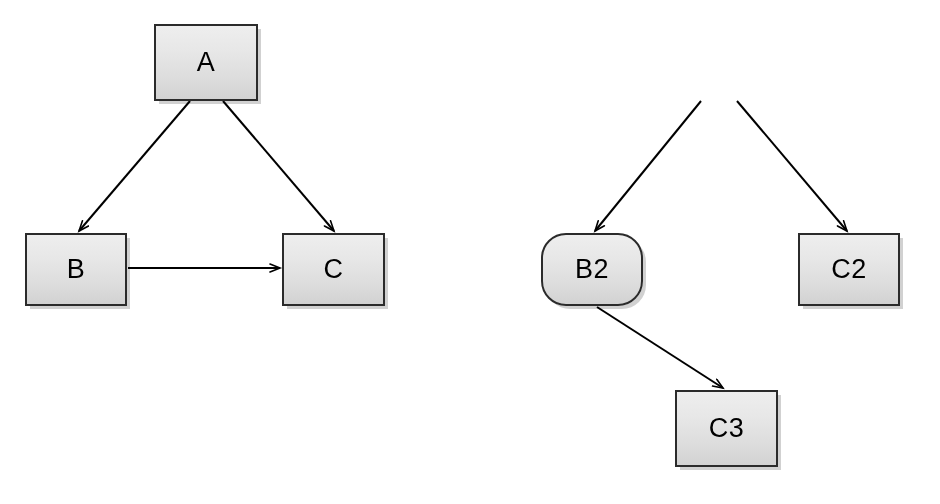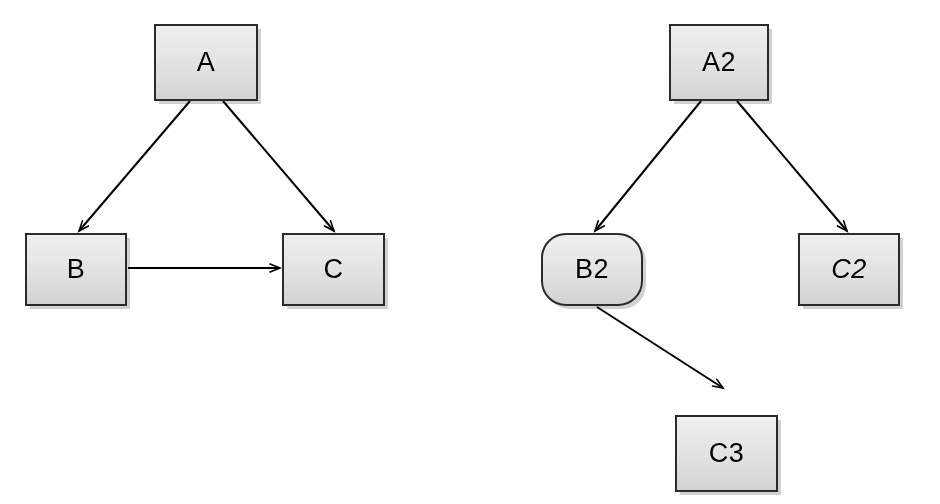--- a/index.html
+++ b/index.html
@@ -72,26 +72,23 @@
   <div class="node" style="left: 154px; top: 24px; width: 104px; height: 77px;">
     <span class="node-label">A</span>
   </div>
   <div class="node" style="left: 25px; top: 233px; width: 102px; height: 73px;">
     <span class="node-label">B</span>
   </div>
   <div class="node" style="left: 282px; top: 233px; width: 103px; height: 73px;">
     <span class="node-label">C</span>
   </div>
 
-  <div class="node" style="left: 669px; top: 24px; width: 100px; height: 77px;">
-    <span class="node-label">A2</span>
-  </div>
   <div class="node" style="left: 541px; top: 233px; width: 102px; height: 73px; border-radius: 25px;">
     <span class="node-label">B2</span>
   </div>
-  <div class="node" style="left: 798px; top: 233px; width: 102px; height: 73px; font-style: italic;">
+  <div class="node" style="left: 798px; top: 233px; width: 102px; height: 73px;">
     <span class="node-label">C2</span>
   </div>
-  <div class="node" style="left: 675px; top: 390px; width: 103px; height: 77px; margin-top: 25px;">
+  <div class="node" style="left: 675px; top: 390px; width: 103px; height: 77px;">
     <span class="node-label">C3</span>
   </div>
 
 </div>
 
 </body></html>

